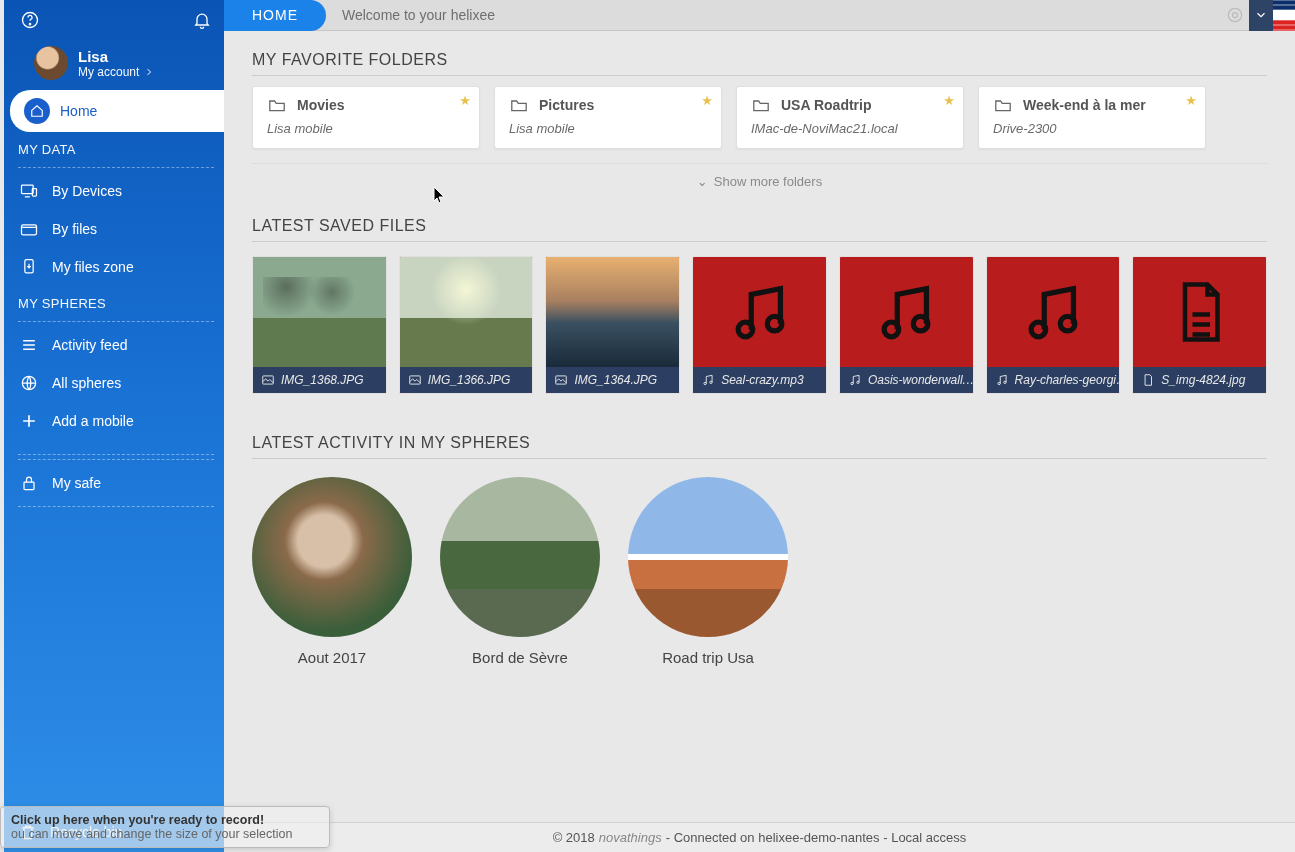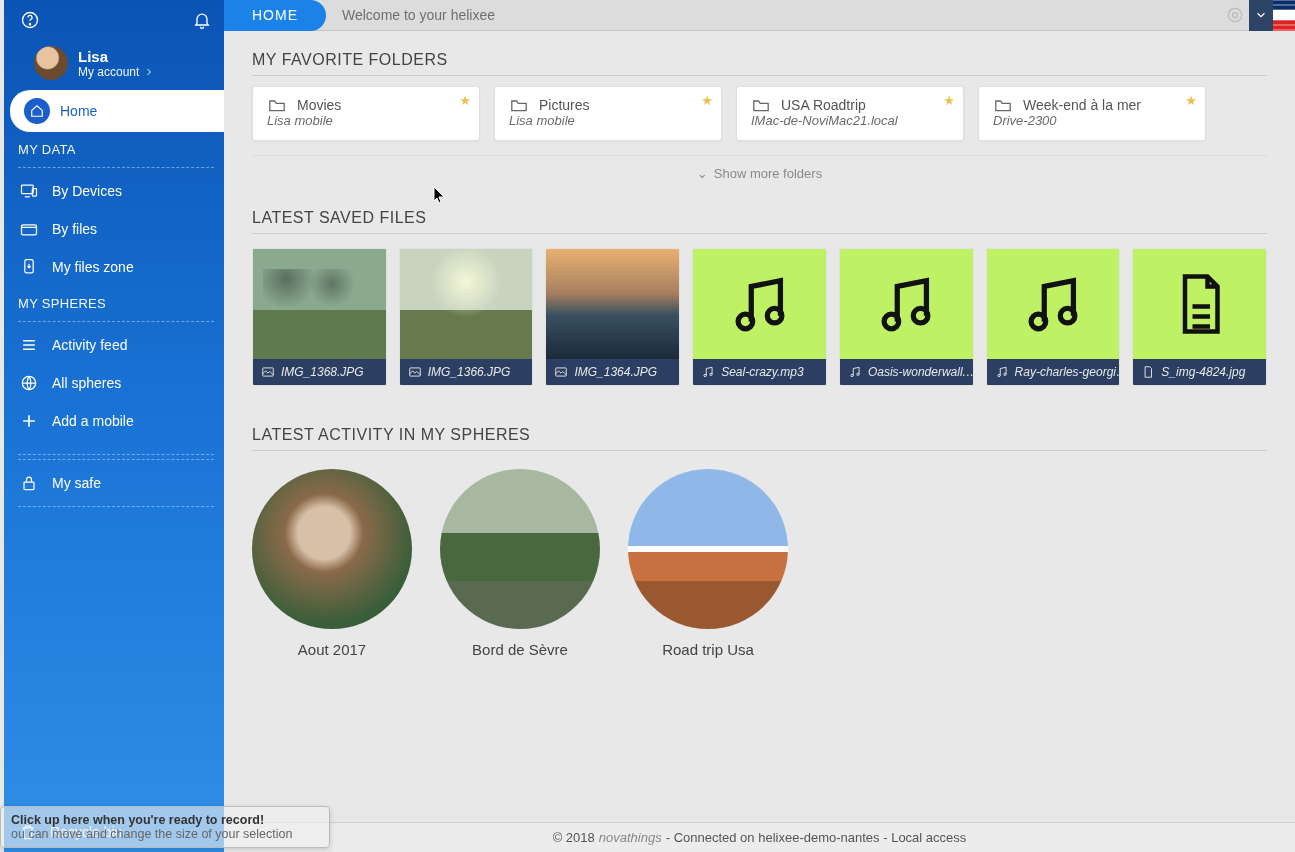--- a/index.html
+++ b/index.html
@@ -33,28 +33,28 @@
 .tb-flag { width: 22px; height: 31px; background: linear-gradient(#0b2f6b 0 33%, #fff 33% 66%, #d22 66% 100%); position: relative; }
 .tb-flag::before { content: ""; position: absolute; inset: 0; background: repeating-linear-gradient(0deg, rgba(255,255,255,.3) 0 2px, transparent 2px 5px); }
 
 
 .main { position: absolute; left: 224px; top: 31px; right: 0; bottom: 30px; background: #e8e8e8; padding: 20px 28px; overflow: auto; }
 .sec-title { color: #444; font-size: 16px; letter-spacing: .5px; margin-bottom: 10px; border-bottom: 1px solid #ccc; padding-bottom: 6px; }
 
 .folders { display: flex; gap: 14px; margin-bottom: 10px; }
 .folder-card { background: #fff; border: 1px solid #e0e0e0; border-radius: 3px; width: 228px; padding: 10px 14px 12px 14px; position: relative; box-shadow: 0 1px 2px rgba(0,0,0,.05); cursor: pointer; }
 .folder-card .star { position: absolute; top: 6px; right: 8px; color: #e8c14a; font-size: 13px; }
-.folder-row1 { display: flex; align-items: flex-end; color: #555; font-size: 14px; }
+.folder-row1 { display: flex; align-items: flex-end; color: #555; font-size: 14px; font-weight: bold; }
 .folder-row1 .fld-ic { margin-right: 10px; }
-.folder-row2 { color: #6a6a6a; font-style: italic; font-size: 13px; }
+.folder-row2 { color: #6a6a6a; font-style: italic; font-size: 13px; margin-top: 8px; }
 .show-more { text-align: center; color: #8a8a8a; font-size: 13px; padding: 10px 0 28px 0; border-top: 1px solid #dcdcdc; margin-top: 14px; cursor: pointer; }
 .show-more span:first-child { margin-right: 6px; }
 
 .files { display: flex; gap: 12px; margin-bottom: 40px; margin-top: 14px; }
-.file-card { width: 135px; background: #bef264; border: 1px solid #e0e0e0; border-radius: 2px; overflow: hidden; cursor: pointer; }
+.file-card { width: 135px; background: #b91c1c; border: 1px solid #e0e0e0; border-radius: 2px; overflow: hidden; cursor: pointer; }
 .file-thumb { height: 110px; display: flex; align-items: center; justify-content: center; }
 .thumb-img1 { background: linear-gradient(#8aa98f 0 55%, #5e7a4e 55% 100%); position: relative; }
 .thumb-img1::after { content: ""; position: absolute; left: 10px; top: 20px; width: 115px; height: 50px; background: radial-gradient(circle at 20% 20%, rgba(0,0,0,.35), transparent 30%), radial-gradient(circle at 60% 30%, rgba(0,0,0,.3), transparent 30%); }
 .thumb-img2 { background: linear-gradient(#c8d4c0 0 55%, #667a4e 55% 100%); position: relative; }
 .thumb-img2::after { content: ""; position: absolute; inset: 0; background: radial-gradient(circle at 50% 30%, rgba(255,255,220,.8), transparent 35%); }
 .thumb-img3 { background: linear-gradient(#e8b070 0%, #a88060 40%, #3a5060 60%, #1a2a3a 100%); }
 .file-label { background: #2c3f63; color: #e8e8e8; font-style: italic; font-size: 12px; padding: 6px 8px; display: flex; align-items: center; gap: 6px; white-space: nowrap; overflow: hidden; text-overflow: ellipsis; }
 .file-label .fic { flex-shrink: 0; }
 
 .spheres { display: flex; gap: 28px; margin-top: 18px; }

